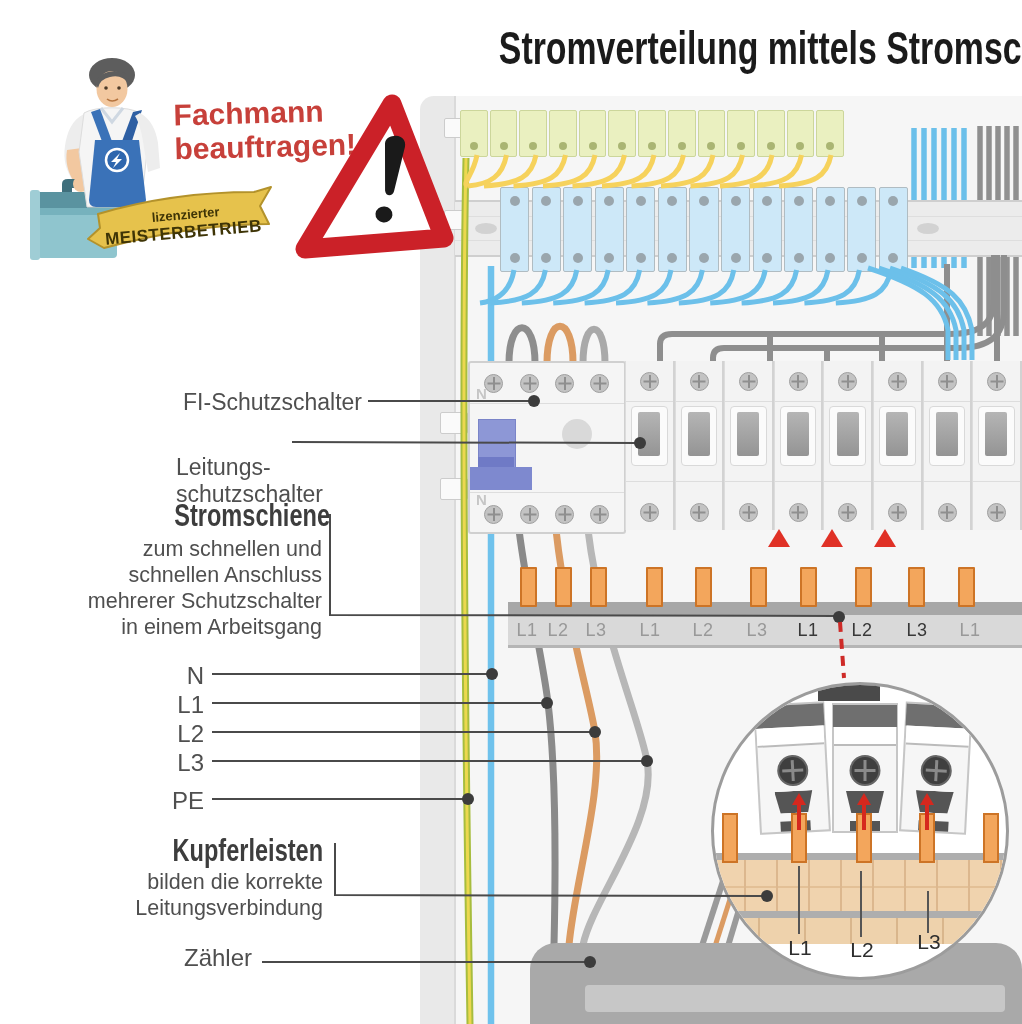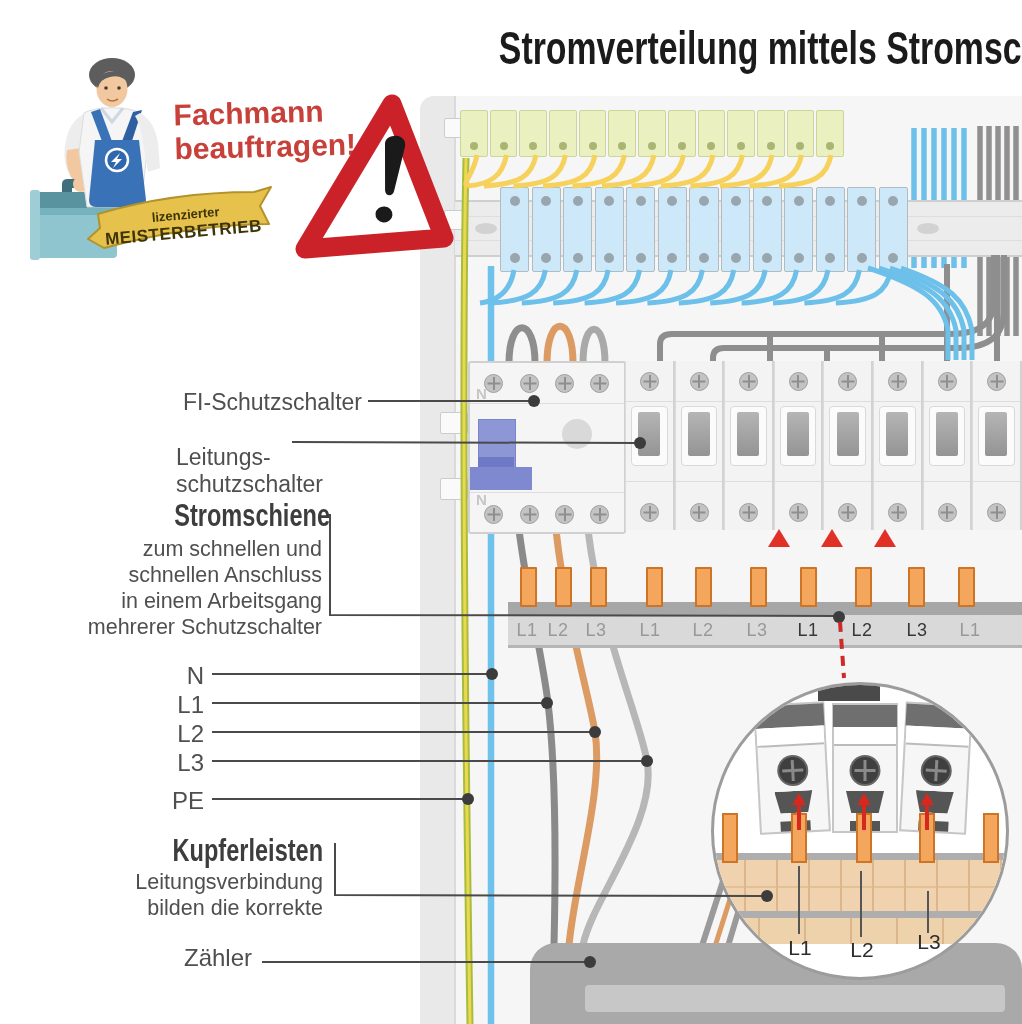--- a/index.html
+++ b/index.html
@@ -459,44 +459,44 @@
     </div>
   <div class="mag-line" style="left:84px;top:181px;height:68px"></div>
   <div class="mag-line" style="left:146px;top:186px;height:66px"></div>
   <div class="mag-line" style="left:213px;top:206px;height:42px"></div>
   <span class="mag-label" style="left:86px;top:251px">L1</span>
   <span class="mag-label" style="left:148px;top:253px">L2</span>
   <span class="mag-label" style="left:215px;top:245px">L3</span>
 </div>
 
 <div class="callout r" style="right:660px;top:389px">FI-Schutzschalter</div>
-<div class="callout" style="left:176px;top:444px;line-height:27px">
+<div class="callout" style="left:176px;top:454px;line-height:27px">
   <div>Leitungs-</div>
   <div>schutzschalter</div>
 </div>
 <div class="callout r" style="right:692px;top:498px">
   <span class="cond right">Stromschiene</span>
 </div>
 <div class="callout r desc" style="right:700px;top:536px">
   <div>zum schnellen und</div>
   <div>schnellen Anschluss</div>
+  <div>mehrerer Schutzschalter</div>
   <div>in einem Arbeitsgang</div>
-  <div>mehrerer Schutzschalter</div>
 </div>
 <div class="callout r" style="right:818px;top:662px;font-size:24px">N</div>
 <div class="callout r" style="right:818px;top:691px;font-size:24px">L1</div>
 <div class="callout r" style="right:818px;top:720px;font-size:24px">L2</div>
 <div class="callout r" style="right:818px;top:749px;font-size:24px">L3</div>
 <div class="callout r" style="right:818px;top:787px;font-size:24px">PE</div>
 <div class="callout r" style="right:699px;top:833px">
   <span class="cond right">Kupferleisten</span>
 </div>
 <div class="callout r desc" style="right:699px;top:869px">
+  <div>bilden die korrekte</div>
   <div>Leitungsverbindung</div>
-  <div>bilden die korrekte</div>
 </div>
 <div class="callout r" style="right:770px;top:944px;font-size:24px">Zähler</div>
 
 <div class="abs" id="title">
   <span>Stromverteilung mittels Stromschiene</span>
 </div>
 
 <div class="abs" id="fachmann">
   <div>Fachmann</div>
   <div>beauftragen!</div>

